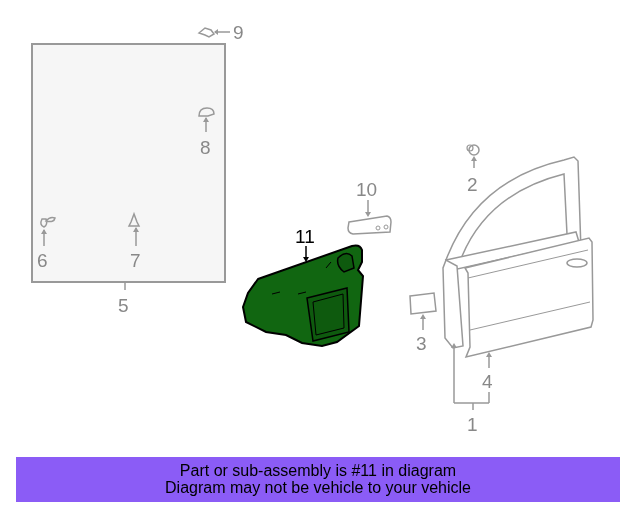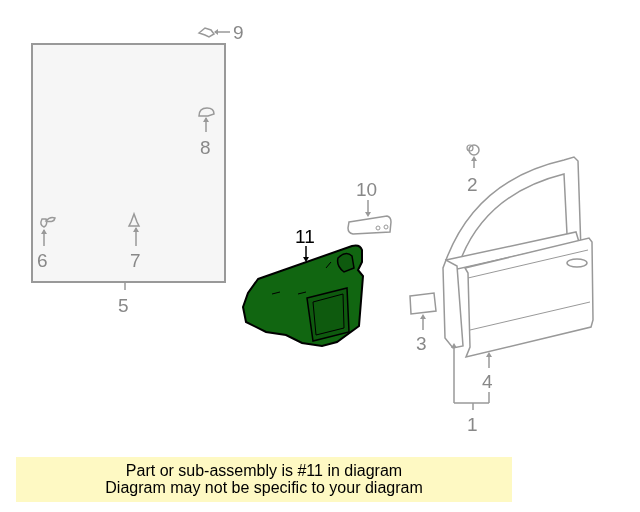--- a/index.html
+++ b/index.html
@@ -1,22 +1,22 @@
 <!DOCTYPE html>
 <html><head>
   <meta charset="utf-8">
   <style>
     html, body { margin: 0; padding: 0; background: #ffffff; }
     body { width: 640px; height: 512px; position: relative; overflow: hidden;
            font-family: "Liberation Sans", sans-serif; }
     #diagram { position: absolute; left: 0; top: 0; width: 640px; height: 512px; }
     .callout { font-family: "Liberation Sans", sans-serif; font-size: 19px; fill: #888888; }
     .callout-hl { font-family: "Liberation Sans", sans-serif; font-size: 19px; fill: #000000; }
-    .banner { position: absolute; left: 16px; top: 457px; width: 496px; height: 45px;
-              background: #fef9c3; color: #000000; text-align: center;
+    .banner { position: absolute; left: 16px; top: 457px; width: 604px; height: 45px;
+              background: #8b5cf6; color: #000000; text-align: center;
               font-size: 16px; line-height: 17px; padding-top: 5px; box-sizing: border-box; }
     .banner div { white-space: nowrap; }
   </style>
 </head>
 <body>
 
 <svg id="diagram" viewBox="0 0 640 512" xmlns="http://www.w3.org/2000/svg">
 
   <g>
     <rect x="32" y="44" width="193" height="238" fill="#f6f6f6" stroke="#999999" stroke-width="2"></rect>
@@ -104,14 +104,14 @@
     <text class="callout" x="482" y="388">4</text>
     <line x1="489" y1="392" x2="489" y2="403" stroke="#999999" stroke-width="1.5"></line>
     <line x1="454" y1="403" x2="489" y2="403" stroke="#999999" stroke-width="1.5"></line>
     <line x1="473" y1="403" x2="473" y2="410" stroke="#999999" stroke-width="1.5"></line>
     <text class="callout" x="467" y="431">1</text>
   </g>
 </svg>
 
 <div class="banner">
   <div>Part or sub-assembly is #11 in diagram</div>
-  <div>Diagram may not be specific to your diagram</div>
+  <div>Diagram may not be vehicle to your vehicle</div>
 </div>
 
 </body></html>

